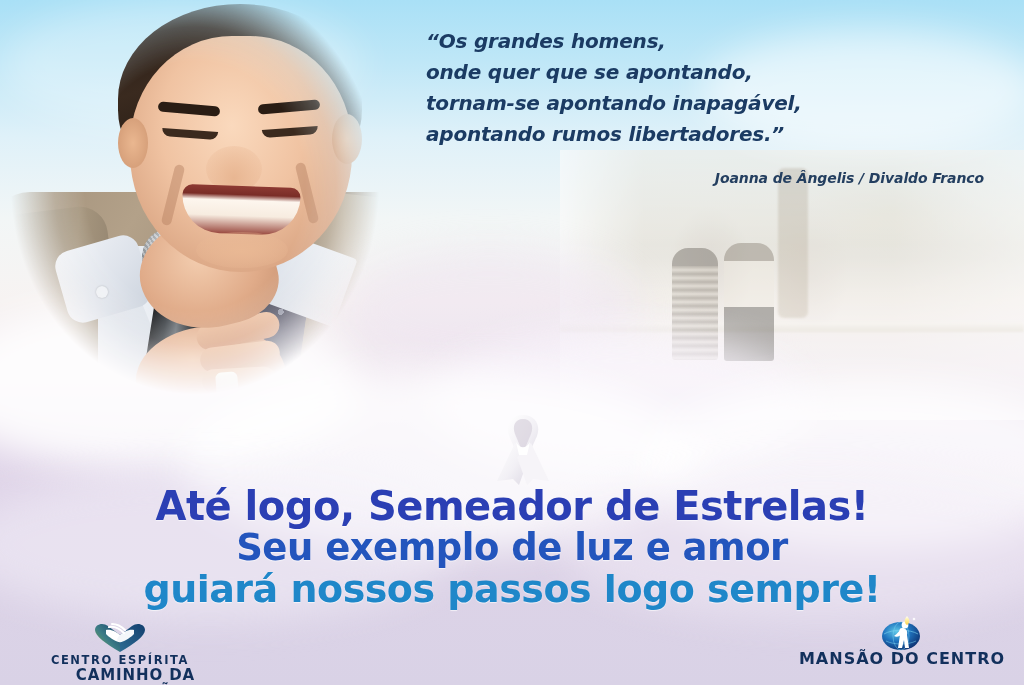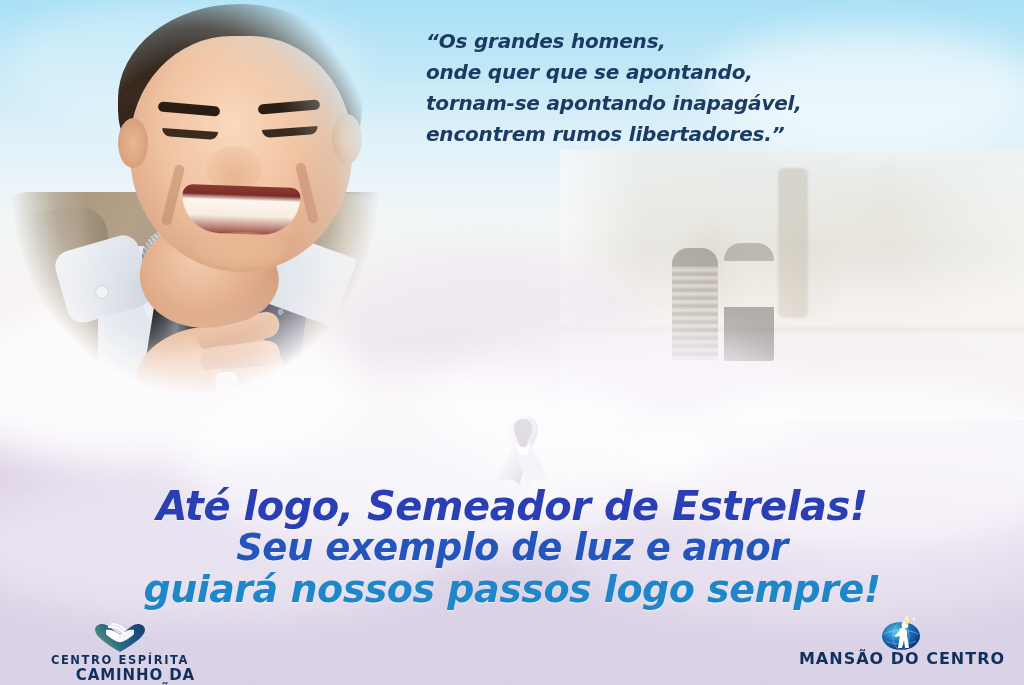--- a/index.html
+++ b/index.html
@@ -239,21 +239,21 @@
   }
 
   
   .ribbon { position:absolute; left:489px; top:409px; width:68px; height:78px; }
 
   
   .headline {
     position:absolute; left:0; top:484px; width:1024px;
     text-align:center;
     font-family:"DejaVu Sans", sans-serif;
-    font-weight:bold; font-style:italic;
+    font-weight:bold; 
     letter-spacing:-0.5px;
   }
   .hl {
     display:block; white-space:nowrap;
     text-shadow:0 1px 1px rgba(255,255,255,0.65);
   }
   .hl1 { font-size:40px; line-height:44px; color:#2b3fb4; }
   .hl2 { font-size:37px; line-height:40px; color:#2355bd; }
   .hl3 { font-size:38px; line-height:42px; color:#1f87c9; }
 
@@ -322,22 +322,23 @@
       <div class="smile-r"></div>
       <div class="mouth"></div>
       <div class="chin"></div>
     </div>
   </div>
 
   <div class="quote">
     <span class="ql">“Os grandes homens,</span>
     <span class="ql">onde quer que se apontando,</span>
     <span class="ql">tornam-se apontando inapagável,</span>
-    <span class="ql">encontrem rumos libertadores.”</span>
-  </div>
+    <span class="ql">apontando rumos libertadores.”</span>
+  </div>
+  <div class="attrib">Joanna de Ângelis / Divaldo Franco</div>
 
   <div class="ribbon">
     <svg width="68" height="78" viewBox="0 0 68 78" xmlns="http://www.w3.org/2000/svg">
       <defs>
         <linearGradient id="rg" x1="0" y1="0" x2="1" y2="1">
           <stop offset="0%" stop-color="#ffffff"></stop>
           <stop offset="55%" stop-color="#f2f0f5"></stop>
           <stop offset="100%" stop-color="#ddd9e4"></stop>
         </linearGradient>
       </defs>

